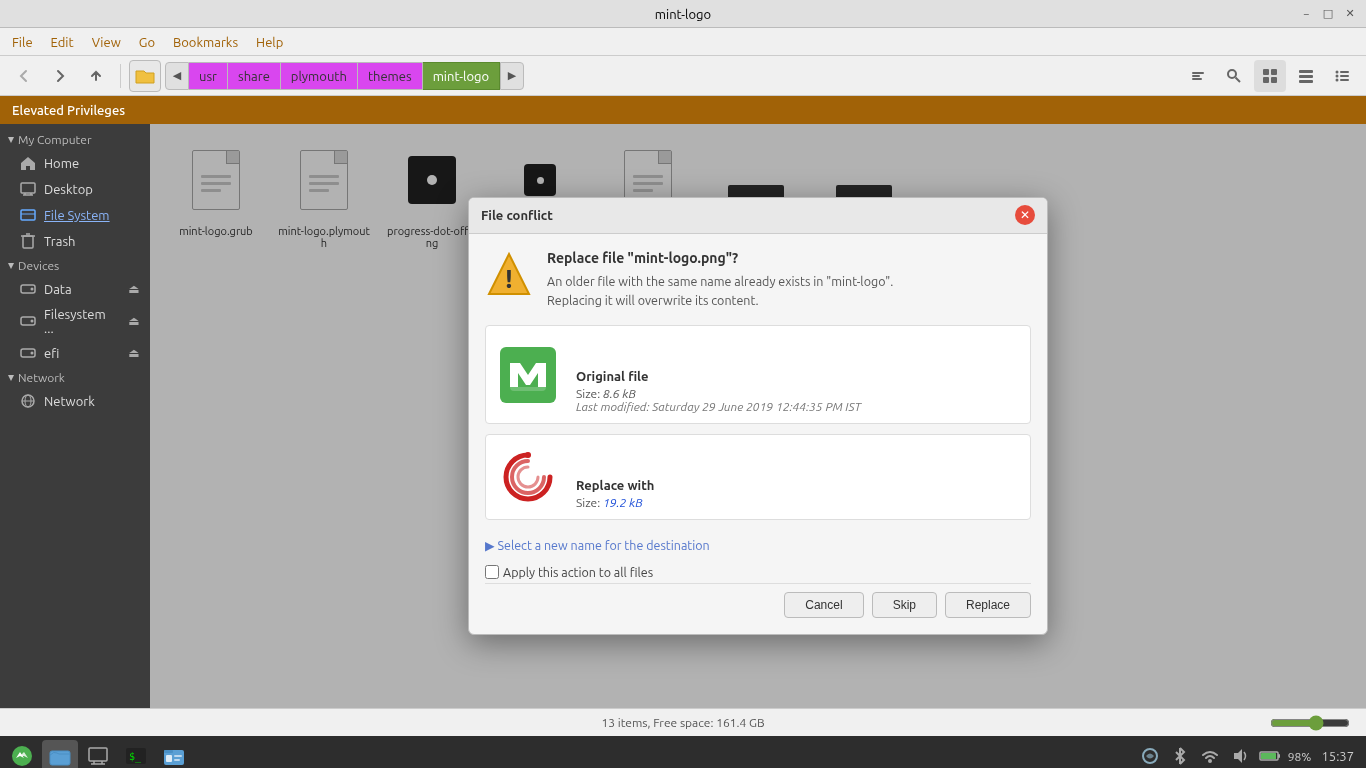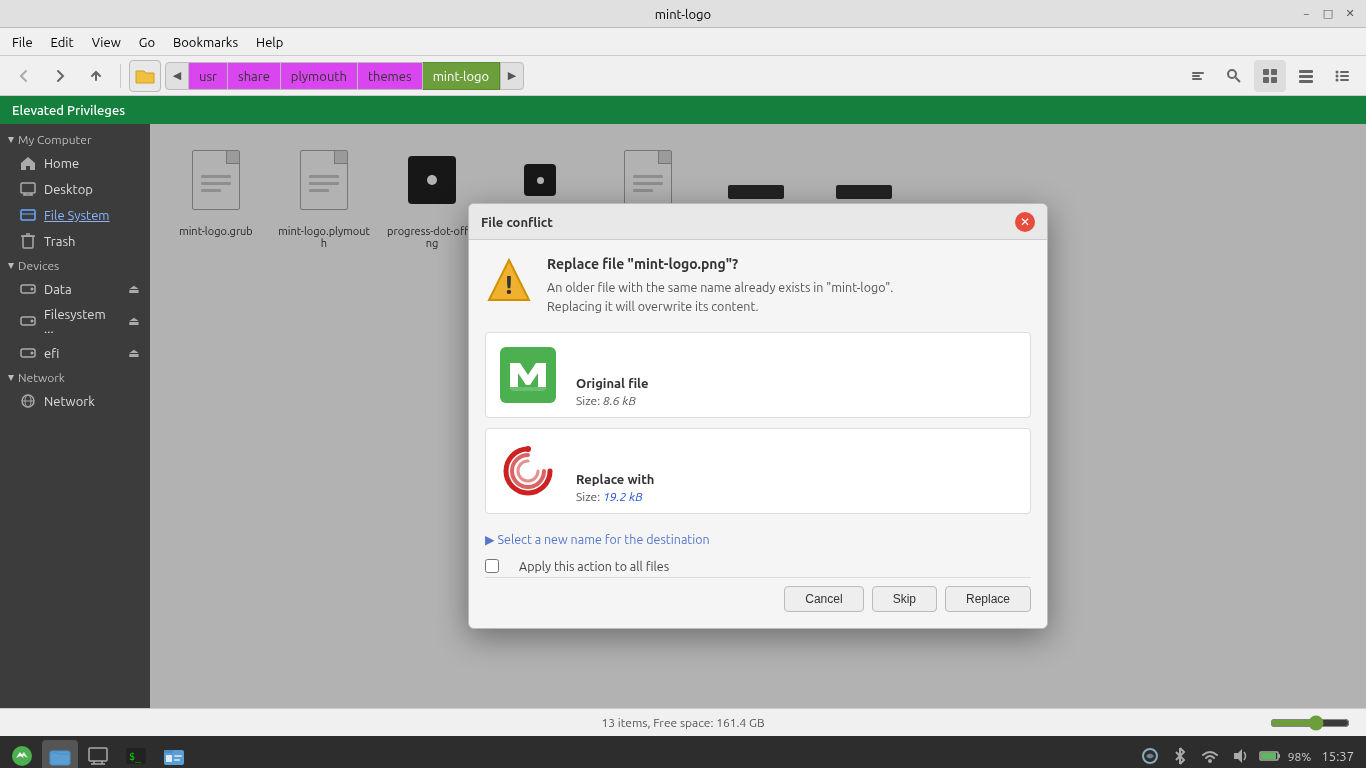--- a/index.html
+++ b/index.html
@@ -35,21 +35,21 @@
       display: flex;
       align-items: center;
       padding: 0 4px;
       border-bottom: 1px solid #ccc;
       gap: 2px;
     }
     .menu-item {
       padding: 2px 8px;
       cursor: pointer;
       border-radius: 3px;
-      color: #000000;
+      color: #a16207;
       font-size: 13px;
     }
 
     
     #toolbar {
       background: #f0f0f0;
       height: 40px;
       display: flex;
       align-items: center;
       padding: 0 8px;
@@ -103,21 +103,21 @@
       border-color: #5a8a2e;
     }
 
     
     .tb-right-icons {
       display: flex; gap: 4px; align-items: center;
     }
 
     
     #elevated-banner {
-      background: #15803d;
+      background: #a16207;
       color: white;
       height: 28px;
       display: flex;
       align-items: center;
       padding: 0 12px;
       font-size: 13px;
       font-weight: 500;
     }
 
     
@@ -392,21 +392,21 @@
       align-items: center;
       gap: 6px;
       padding: 8px 0;
       cursor: pointer;
       font-size: 12.5px;
       color: #5577cc;
     }
     .dialog-apply-row {
       display: flex;
       align-items: flex-start;
-      gap: 20px;
+      gap: 4px;
       margin: 4px 0 4px;
       font-size: 12.5px;
       color: #444;
     }
     .dialog-checkbox {
       width: 14px; height: 14px;
       cursor: pointer;
     }
     .dialog-buttons {
       display: flex;
@@ -741,20 +741,21 @@
 
               <svg width="56" height="56" viewBox="0 0 56 56">
                 <rect width="56" height="56" rx="6" fill="#4caf50"></rect>
                 <path d="M10 40 L10 16 L20 16 L28 28 L36 16 L46 16 L46 40 L38 40 L38 26 L30 38 L26 38 L18 26 L18 40 Z" fill="white"></path>
                 <path d="M10 40 Q10 44 14 44 L42 44 Q46 44 46 40" fill="white" opacity="0.2"></path>
               </svg>
             </div>
             <div class="dialog-file-info">
               <div class="dialog-file-label">Original file</div>
               <div class="dialog-file-size">Size: <em style="font-style:italic;">8.6 kB</em></div>
+              <div class="dialog-file-modified">Last modified: Saturday 29 June 2019 12:44:35 PM IST</div>
             </div>
           </div>
 
           <div class="dialog-file-row">
             <div class="dialog-file-thumb">
 
               <svg width="56" height="56" viewBox="0 0 56 56">
                 <circle cx="28" cy="28" r="26" fill="white"></circle>
                 <path d="M28 6 A22 22 0 1 0 50 28" fill="none" stroke="#cc2222" stroke-width="5" stroke-linecap="round"></path>
                 <path d="M28 12 A16 16 0 1 0 44 28" fill="none" stroke="#cc2222" stroke-width="4" stroke-linecap="round" opacity="0.7"></path>

